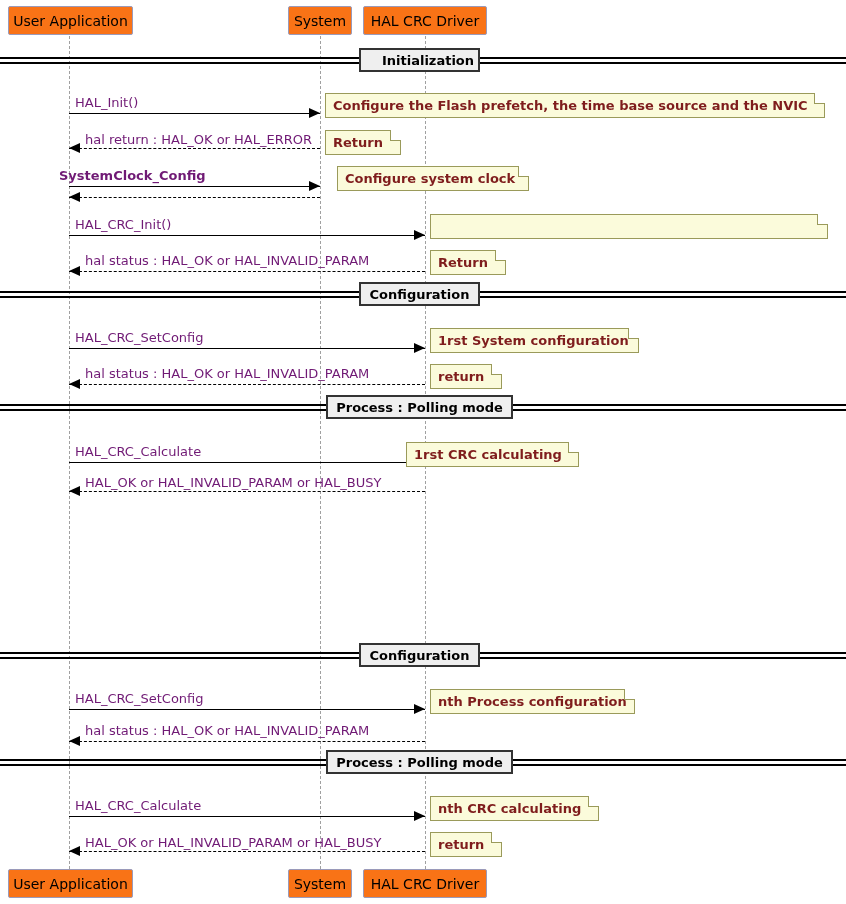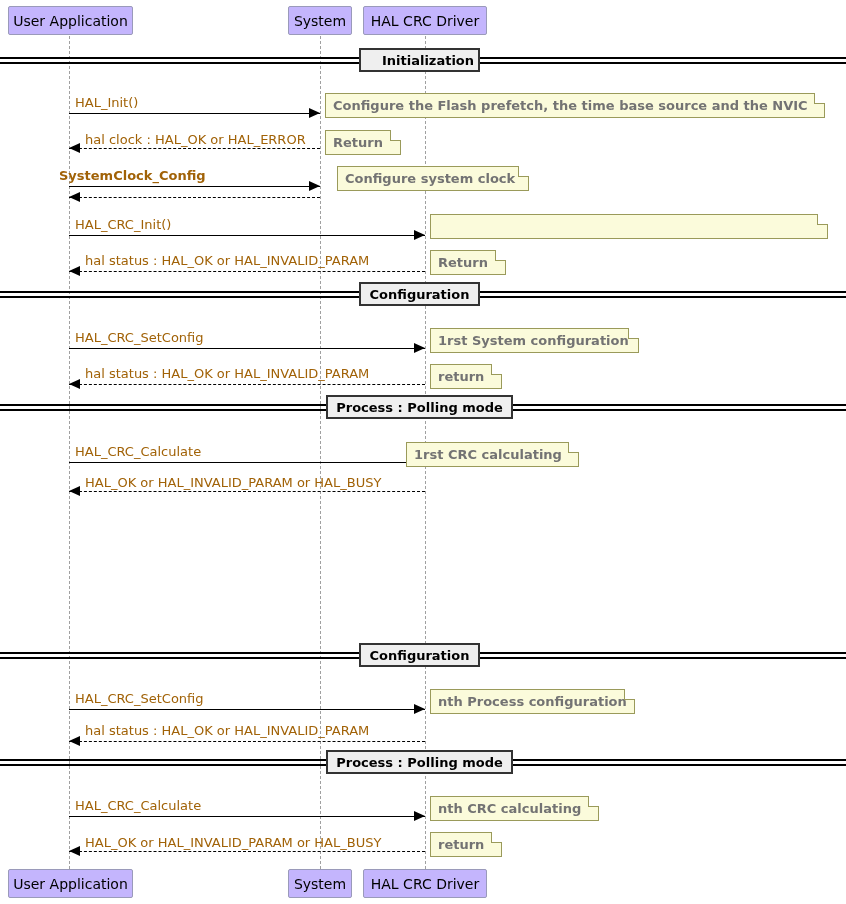--- a/index.html
+++ b/index.html
@@ -12,21 +12,21 @@
     position: relative;
     width: 846px;
     height: 904px;
     background: #FFFFFF;
     overflow: hidden;
   }
 
   
   .participant {
     position: absolute;
-    background: #c4b5fd;
+    background: #f97316;
     border: 1px solid #9A9ABA;
     border-radius: 2px;
     color: #000000;
     font-size: 14px;
     line-height: 1;
     display: flex;
     align-items: center;
     justify-content: center;
     white-space: nowrap;
     height: 29px;
@@ -69,21 +69,21 @@
     position: absolute;
     height: 0;
     border-top: 1px solid #000000;
   }
   .msg-line.dotted {
     border-top: 1px dashed #000000;
   }
   .msg-label {
     position: absolute;
     font-size: 13px;
-    color: #a16207;
+    color: #701a75;
     line-height: 1;
     white-space: nowrap;
   }
   .arrowhead {
     position: absolute;
     width: 0; height: 0;
   }
   .arrowhead.right {
     border-top: 5px solid transparent;
     border-bottom: 5px solid transparent;
@@ -93,21 +93,21 @@
     border-top: 5px solid transparent;
     border-bottom: 5px solid transparent;
     border-right: 11px solid #000000;
   }
 
   
   .note {
     position: absolute;
     background: #FBFBDB;
     border: 1px solid #9A9A5A;
-    color: #737373;
+    color: #7f1d1d;
     font-size: 13px;
     font-weight: bold;
     line-height: 1;
     height: 25px;
     display: flex;
     align-items: center;
     padding: 0 7px;
     white-space: nowrap;
   }
   .note .fold {
@@ -141,21 +141,21 @@
       <div class="divider-label" style="left: 359px; top: 643px; width: 121px;">Configuration</div>
       <div class="divider-lines" style="top: 759px;"></div>
       <div class="divider-label" style="left: 326px; top: 750px; width: 187px;">Process : Polling mode</div>
     </div>
   <div id="messages-layer">
       <div class="msg-line" style="left: 69px; top: 113px; width: 251px;"></div>
       <div class="arrowhead right" style="top: 108px; left: 309px;"></div>
       <div class="msg-label" style="left: 75px; top: 96px;">HAL_Init()</div>
       <div class="msg-line dotted" style="left: 69px; top: 148px; width: 251px;"></div>
       <div class="arrowhead left" style="top: 143px; left: 69px;"></div>
-      <div class="msg-label" style="left: 85px; top: 133px;">hal clock : HAL_OK or HAL_ERROR</div>
+      <div class="msg-label" style="left: 85px; top: 133px;">hal return : HAL_OK or HAL_ERROR</div>
       <div class="msg-line" style="left: 69px; top: 186px; width: 251px;"></div>
       <div class="arrowhead right" style="top: 181px; left: 309px;"></div>
       <div class="msg-label" style="left: 59px; top: 169px; font-weight: bold;">SystemClock_Config</div>
       <div class="msg-line dotted" style="left: 69px; top: 197px; width: 251px;"></div>
       <div class="arrowhead left" style="top: 192px; left: 69px;"></div>
       <div class="msg-line" style="left: 69px; top: 235px; width: 356px;"></div>
       <div class="arrowhead right" style="top: 230px; left: 414px;"></div>
       <div class="msg-label" style="left: 75px; top: 218px;">HAL_CRC_Init()</div>
       <div class="msg-line dotted" style="left: 69px; top: 271px; width: 356px;"></div>
       <div class="arrowhead left" style="top: 266px; left: 69px;"></div>

